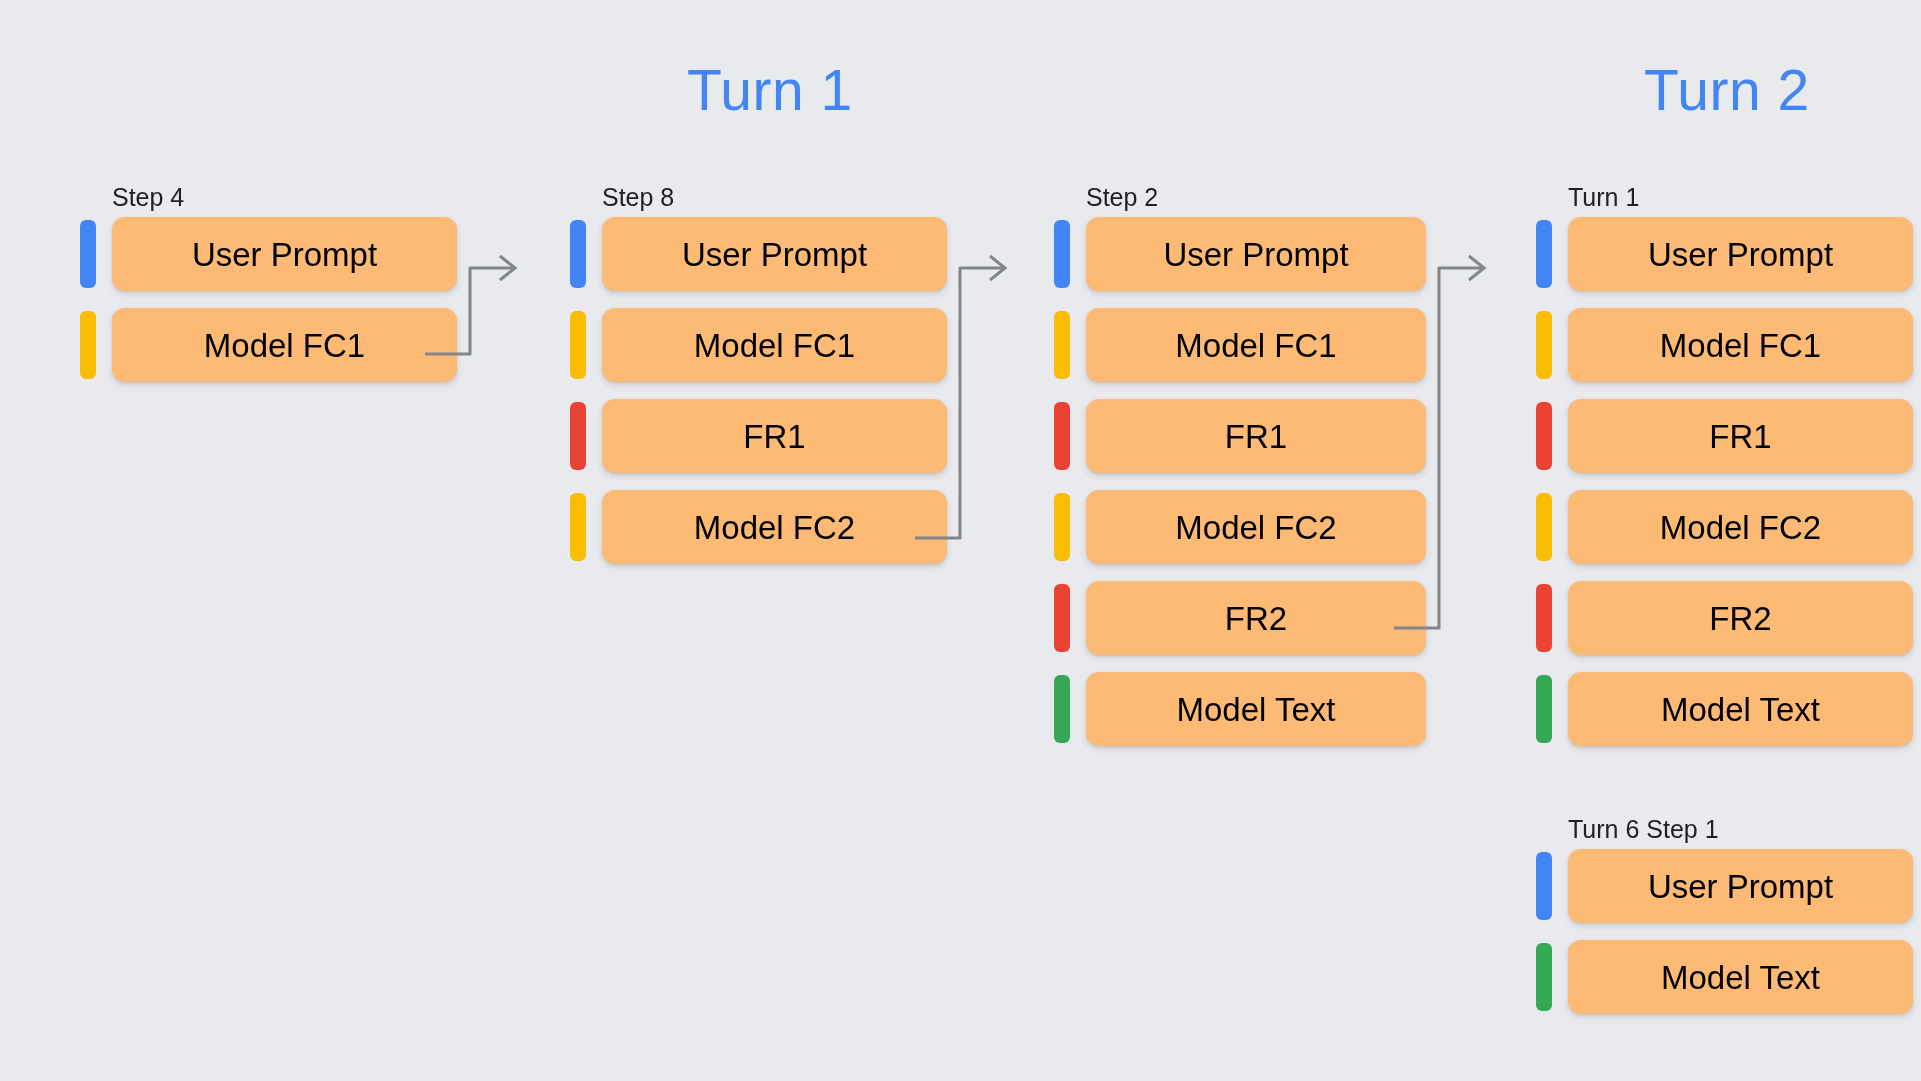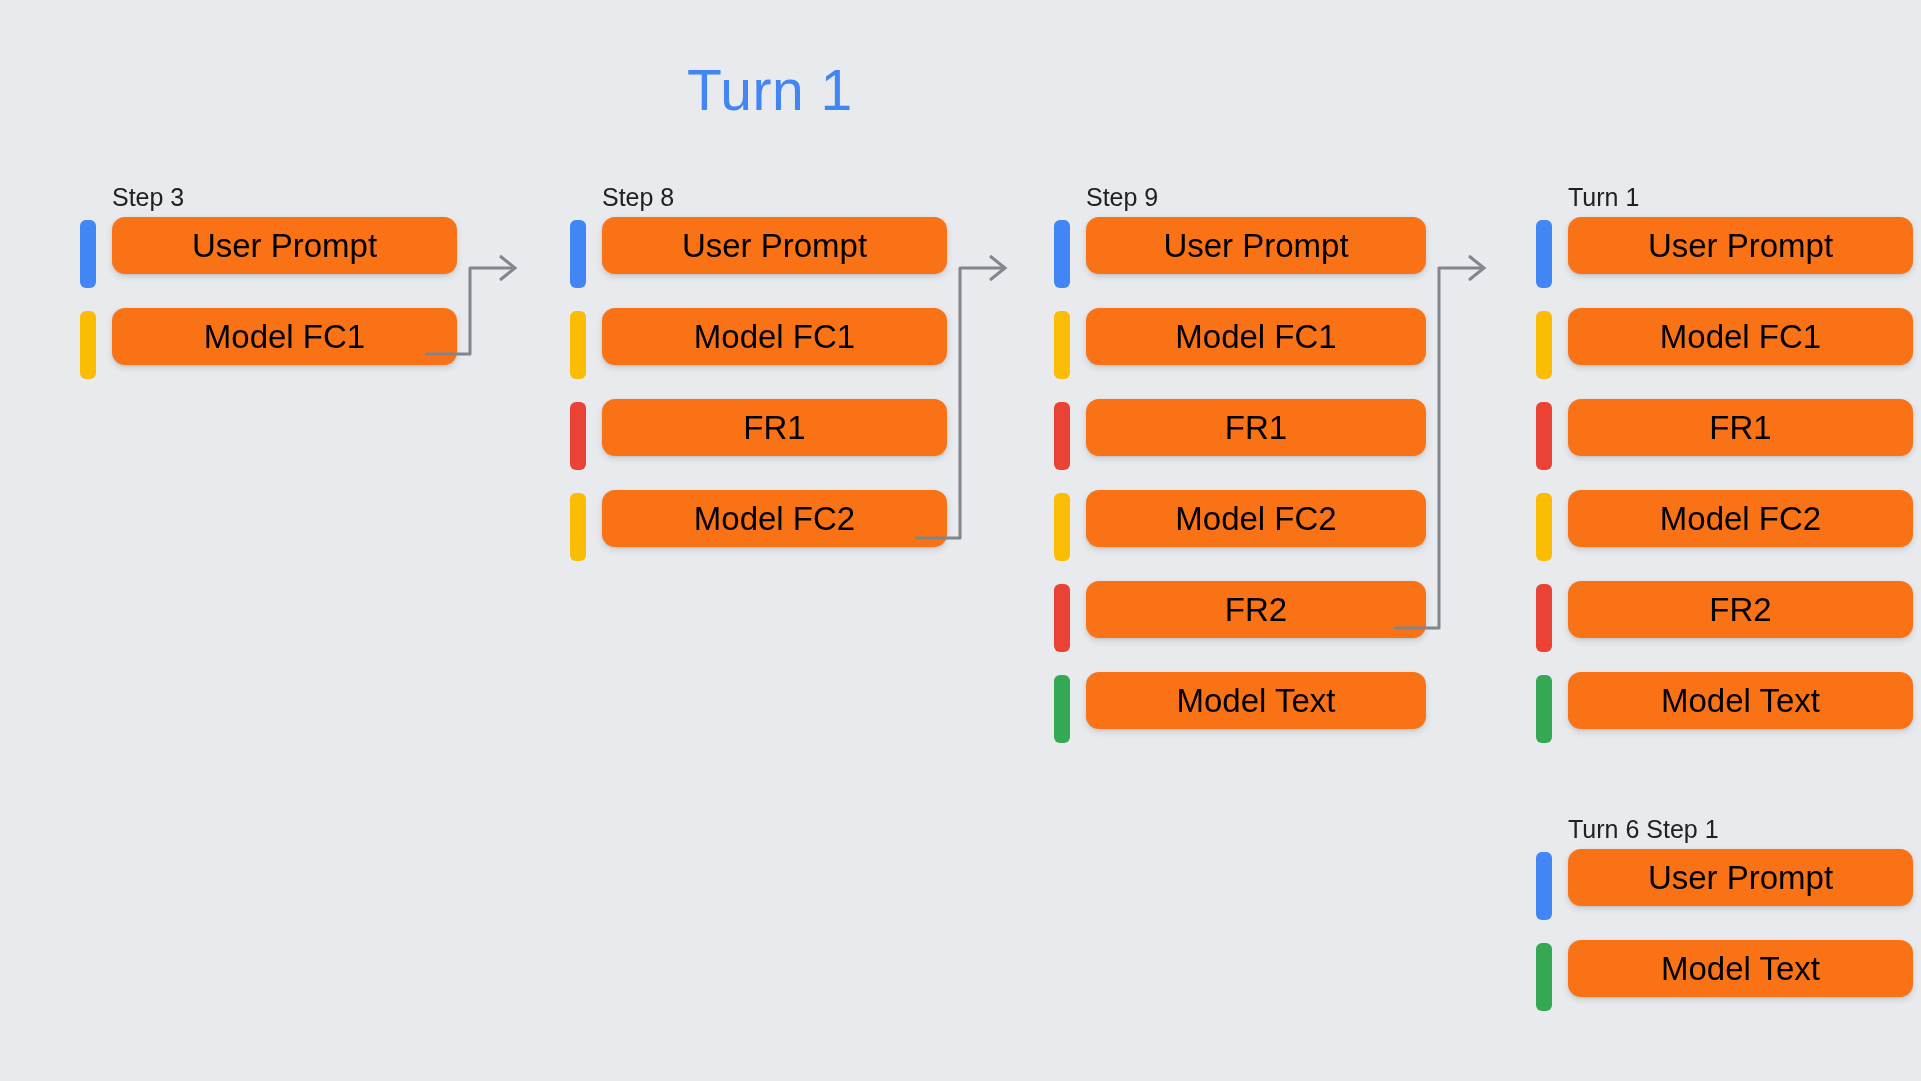--- a/index.html
+++ b/index.html
@@ -73,22 +73,22 @@
   }
   .bar.blue   { background: #4285f4; }
   .bar.yellow { background: #fbbc04; }
   .bar.red    { background: #ea4335; }
   .bar.green  { background: #34a853; }
 
   .card {
     position: absolute;
     left: 32px;
     top: 0;
-    height: 57px;
-    background: #f97316;
+    height: 74px;
+    background: #fdba74;
     border-radius: 13px;
     box-shadow: 0 3px 6px rgba(60,64,67,0.16), 0 1px 2px rgba(60,64,67,0.10);
     display: flex;
     align-items: center;
     justify-content: center;
     box-sizing: border-box;
   }
   .card-label {
     font-size: 33px;
     color: #000000;
@@ -136,23 +136,24 @@
   #connector-1 { left: 393px; top: 250px; width: 200px; height: 130px; }
   #connector-2 { left: 883px; top: 250px; width: 200px; height: 310px; }
   #connector-3 { left: 1362px; top: 250px; width: 200px; height: 400px; }
 </style>
 </head>
 <body>
 
 <div id="stage">
 
   <div class="turn-header" id="turn-header-1">Turn 1</div>
+  <div class="turn-header" id="turn-header-2">Turn 2</div>
 
   <div class="column" id="col-step1">
-    <div class="column-label">Step 3</div>
+    <div class="column-label">Step 4</div>
     <div class="rows">
 
       <div class="row">
         <div class="bar blue"></div>
         <div class="card">
           <span class="card-label">User Prompt</span>
         </div>
       </div>
 
       <div class="row">
@@ -194,21 +195,21 @@
         <div class="bar yellow"></div>
         <div class="card">
           <span class="card-label">Model FC2</span>
         </div>
       </div>
 
     </div>
   </div>
 
   <div class="column" id="col-step3">
-    <div class="column-label">Step 9</div>
+    <div class="column-label">Step 2</div>
     <div class="rows">
 
       <div class="row">
         <div class="bar blue"></div>
         <div class="card">
           <span class="card-label">User Prompt</span>
         </div>
       </div>
 
       <div class="row">

